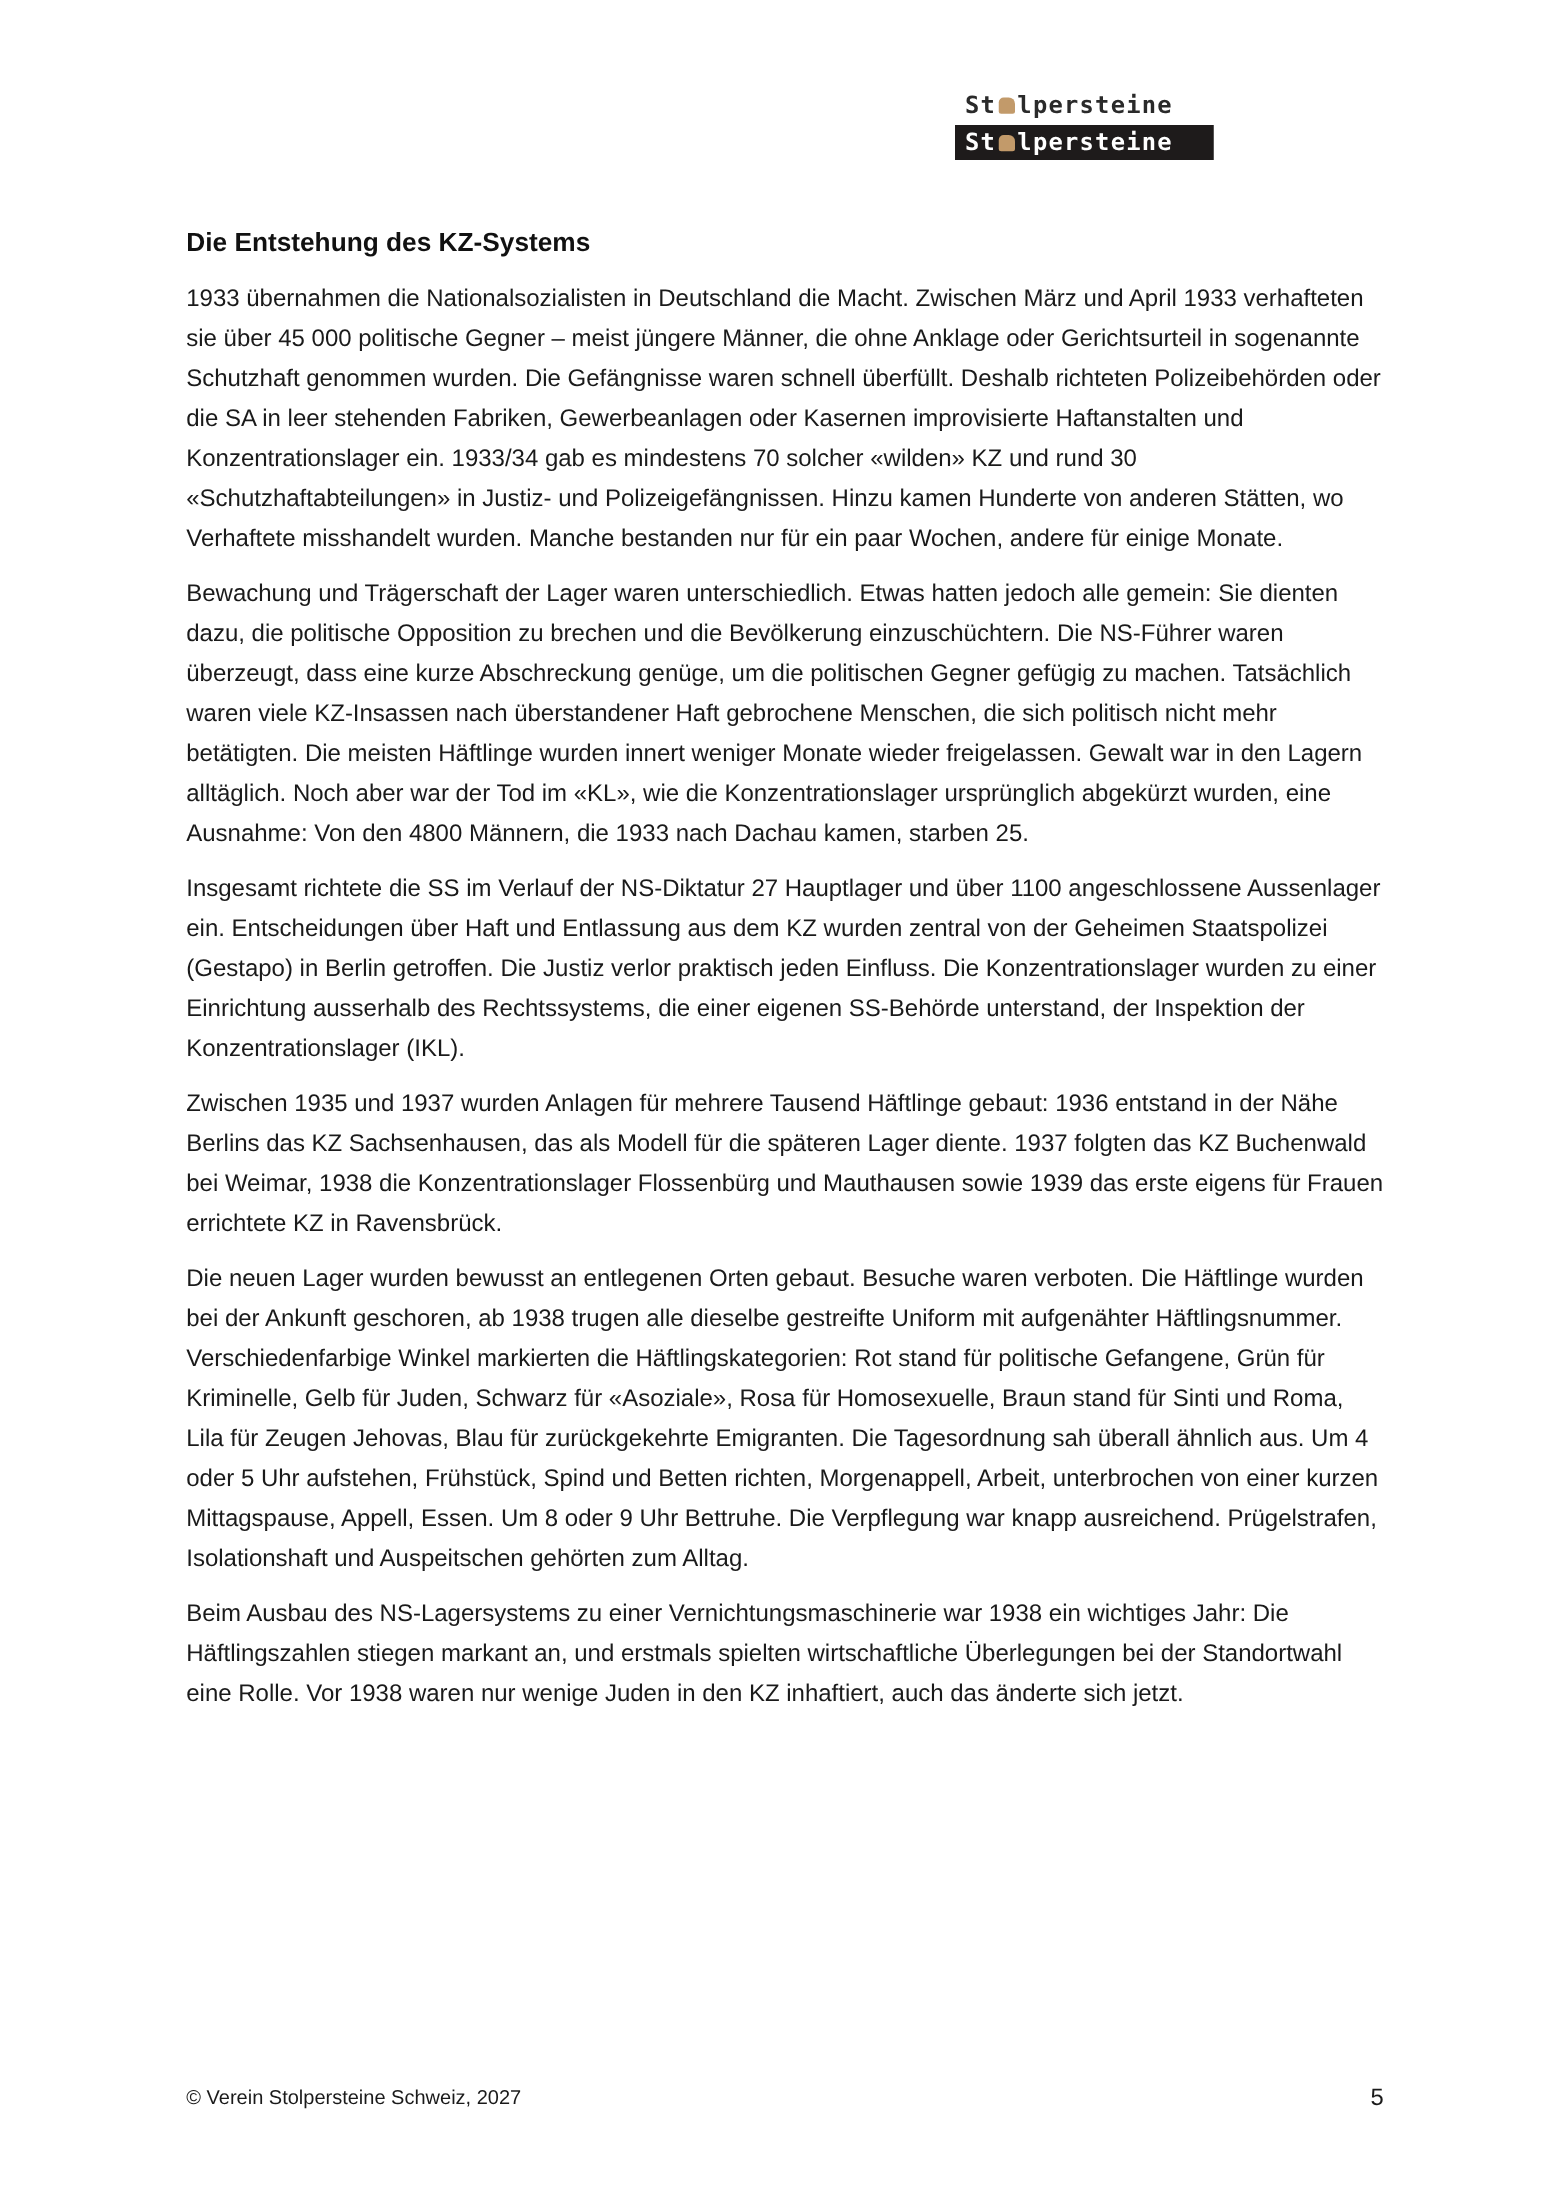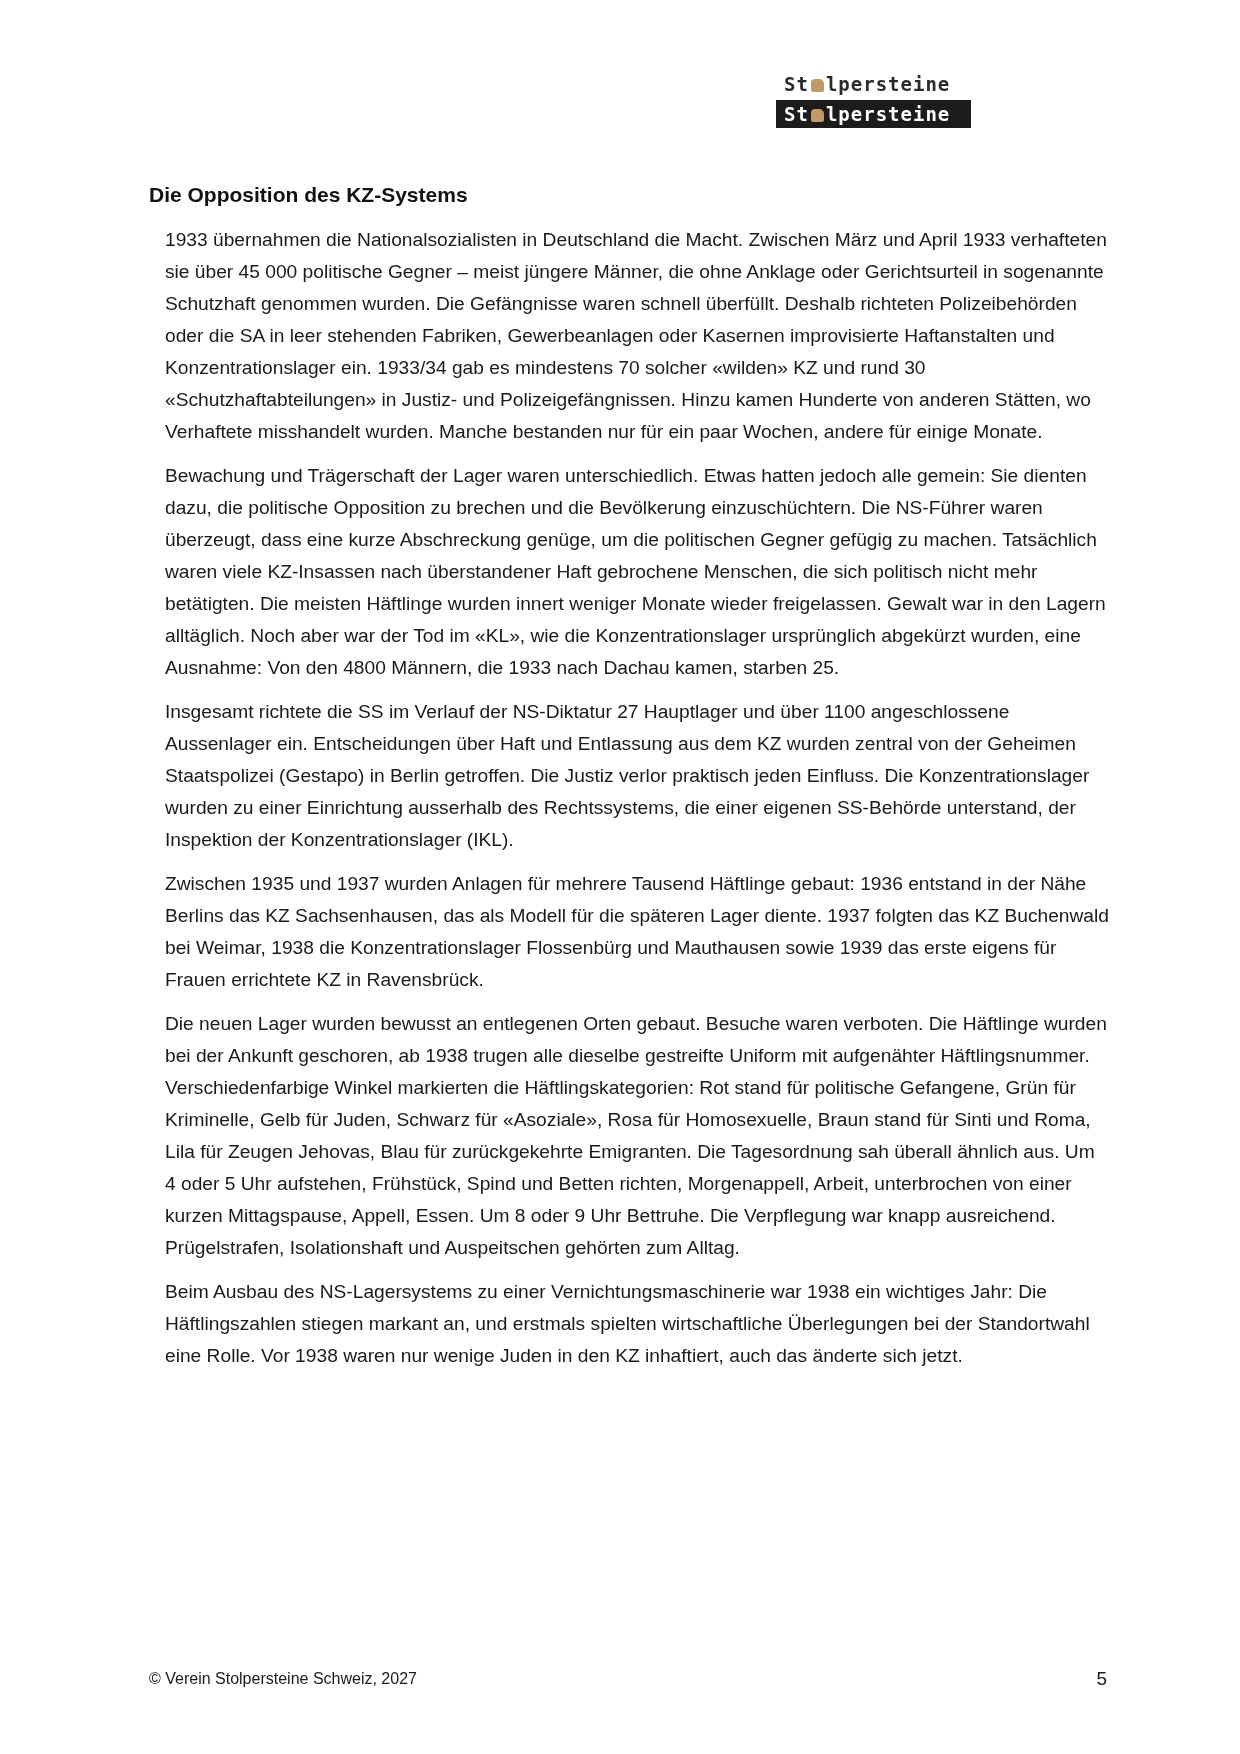--- a/index.html
+++ b/index.html
@@ -23,21 +23,20 @@
     }
     .logo-row {
       font-family: "DejaVu Sans Mono", monospace;
       font-weight: bold;
       font-size: 19px;
       letter-spacing: 1px;
       height: 28px;
       line-height: 28px;
       padding-left: 8px;
       white-space: nowrap;
-      margin-left: 12px;
     }
     .logo-row.light {
       color: #2a2a2a;
       background: #ffffff;
     }
     .logo-row.dark {
       color: #ffffff;
       background: #1e1b1b;
       margin-top: 2px;
     }
@@ -61,21 +60,21 @@
       font-weight: bold;
       font-size: 21px;
       margin: 0 0 14px 0;
       line-height: 30px;
       color: #111111;
     }
     p {
       font-family: "Liberation Sans", sans-serif;
       font-size: 19.2px;
       line-height: 32px;
-      margin: 0 0 12px 16px;
+      margin: 0 0 12px 0;
       color: #1a1a1a;
       text-align: left;
     }
     .footer-left {
       position: absolute;
       left: 149px;
       top: 1670px;
       font-family: "Liberation Sans", sans-serif;
       font-size: 16px;
       color: #1a1a1a;
@@ -95,21 +94,21 @@
 <div class="logo">
   <div class="logo-row light">
     <span>St</span><span class="stone"></span><span>lpersteine</span>
   </div>
   <div class="logo-row dark">
     <span>St</span><span class="stone"></span><span>lpersteine</span>
   </div>
 </div>
 
 <div class="content">
-  <h1>Die Opposition des KZ-Systems</h1>
+  <h1>Die Entstehung des KZ-Systems</h1>
   <p>1933 übernahmen die Nationalsozialisten in Deutschland die Macht. Zwischen März und April 1933 verhafteten sie über 45 000 politische Gegner – meist jüngere Männer, die ohne Anklage oder Gerichtsurteil in sogenannte Schutzhaft genommen wurden. Die Gefängnisse waren schnell überfüllt. Deshalb richteten Polizeibehörden oder die SA in leer stehenden Fabriken, Gewerbeanlagen oder Kasernen improvisierte Haftanstalten und Konzentrationslager ein. 1933/34 gab es mindestens 70 solcher «wilden» KZ und rund 30 «Schutzhaftabteilungen» in Justiz- und Polizeigefängnissen. Hinzu kamen Hunderte von anderen Stätten, wo Verhaftete misshandelt wurden. Manche bestanden nur für ein paar Wochen, andere für einige Monate.</p>
   <p>Bewachung und Trägerschaft der Lager waren unterschiedlich. Etwas hatten jedoch alle gemein: Sie dienten dazu, die politische Opposition zu brechen und die Bevölkerung einzuschüchtern. Die NS-Führer waren überzeugt, dass eine kurze Abschreckung genüge, um die politischen Gegner gefügig zu machen. Tatsächlich waren viele KZ-Insassen nach überstandener Haft gebrochene Menschen, die sich politisch nicht mehr betätigten. Die meisten Häftlinge wurden innert weniger Monate wieder freigelassen. Gewalt war in den Lagern alltäglich. Noch aber war der Tod im «KL», wie die Konzentrationslager ursprünglich abgekürzt wurden, eine Ausnahme: Von den 4800 Männern, die 1933 nach Dachau kamen, starben 25.</p>
   <p>Insgesamt richtete die SS im Verlauf der NS-Diktatur 27 Hauptlager und über 1100 angeschlossene Aussenlager ein. Entscheidungen über Haft und Entlassung aus dem KZ wurden zentral von der Geheimen Staatspolizei (Gestapo) in Berlin getroffen. Die Justiz verlor praktisch jeden Einfluss. Die Konzentrationslager wurden zu einer Einrichtung ausserhalb des Rechtssystems, die einer eigenen SS-Behörde unterstand, der Inspektion der Konzentrationslager (IKL).</p>
   <p>Zwischen 1935 und 1937 wurden Anlagen für mehrere Tausend Häftlinge gebaut: 1936 entstand in der Nähe Berlins das KZ Sachsenhausen, das als Modell für die späteren Lager diente. 1937 folgten das KZ Buchenwald bei Weimar, 1938 die Konzentrationslager Flossenbürg und Mauthausen sowie 1939 das erste eigens für Frauen errichtete KZ in Ravensbrück.</p>
   <p>Die neuen Lager wurden bewusst an entlegenen Orten gebaut. Besuche waren verboten. Die Häftlinge wurden bei der Ankunft geschoren, ab 1938 trugen alle dieselbe gestreifte Uniform mit aufgenähter Häftlingsnummer. Verschiedenfarbige Winkel markierten die Häftlingskategorien: Rot stand für politische Gefangene, Grün für Kriminelle, Gelb für Juden, Schwarz für «Asoziale», Rosa für Homosexuelle, Braun stand für Sinti und Roma, Lila für Zeugen Jehovas, Blau für zurückgekehrte Emigranten. Die Tagesordnung sah überall ähnlich aus. Um 4 oder 5 Uhr aufstehen, Frühstück, Spind und Betten richten, Morgenappell, Arbeit, unterbrochen von einer kurzen Mittagspause, Appell, Essen. Um 8 oder 9 Uhr Bettruhe. Die Verpflegung war knapp ausreichend. Prügelstrafen, Isolationshaft und Auspeitschen gehörten zum Alltag.</p>
   <p>Beim Ausbau des NS-Lagersystems zu einer Vernichtungsmaschinerie war 1938 ein wichtiges Jahr: Die Häftlingszahlen stiegen markant an, und erstmals spielten wirtschaftliche Überlegungen bei der Standortwahl eine Rolle. Vor 1938 waren nur wenige Juden in den KZ inhaftiert, auch das änderte sich jetzt.</p>
 </div>
 
 <div class="footer-left">© Verein Stolpersteine Schweiz, 2027</div>
 <div class="footer-right">5</div>

